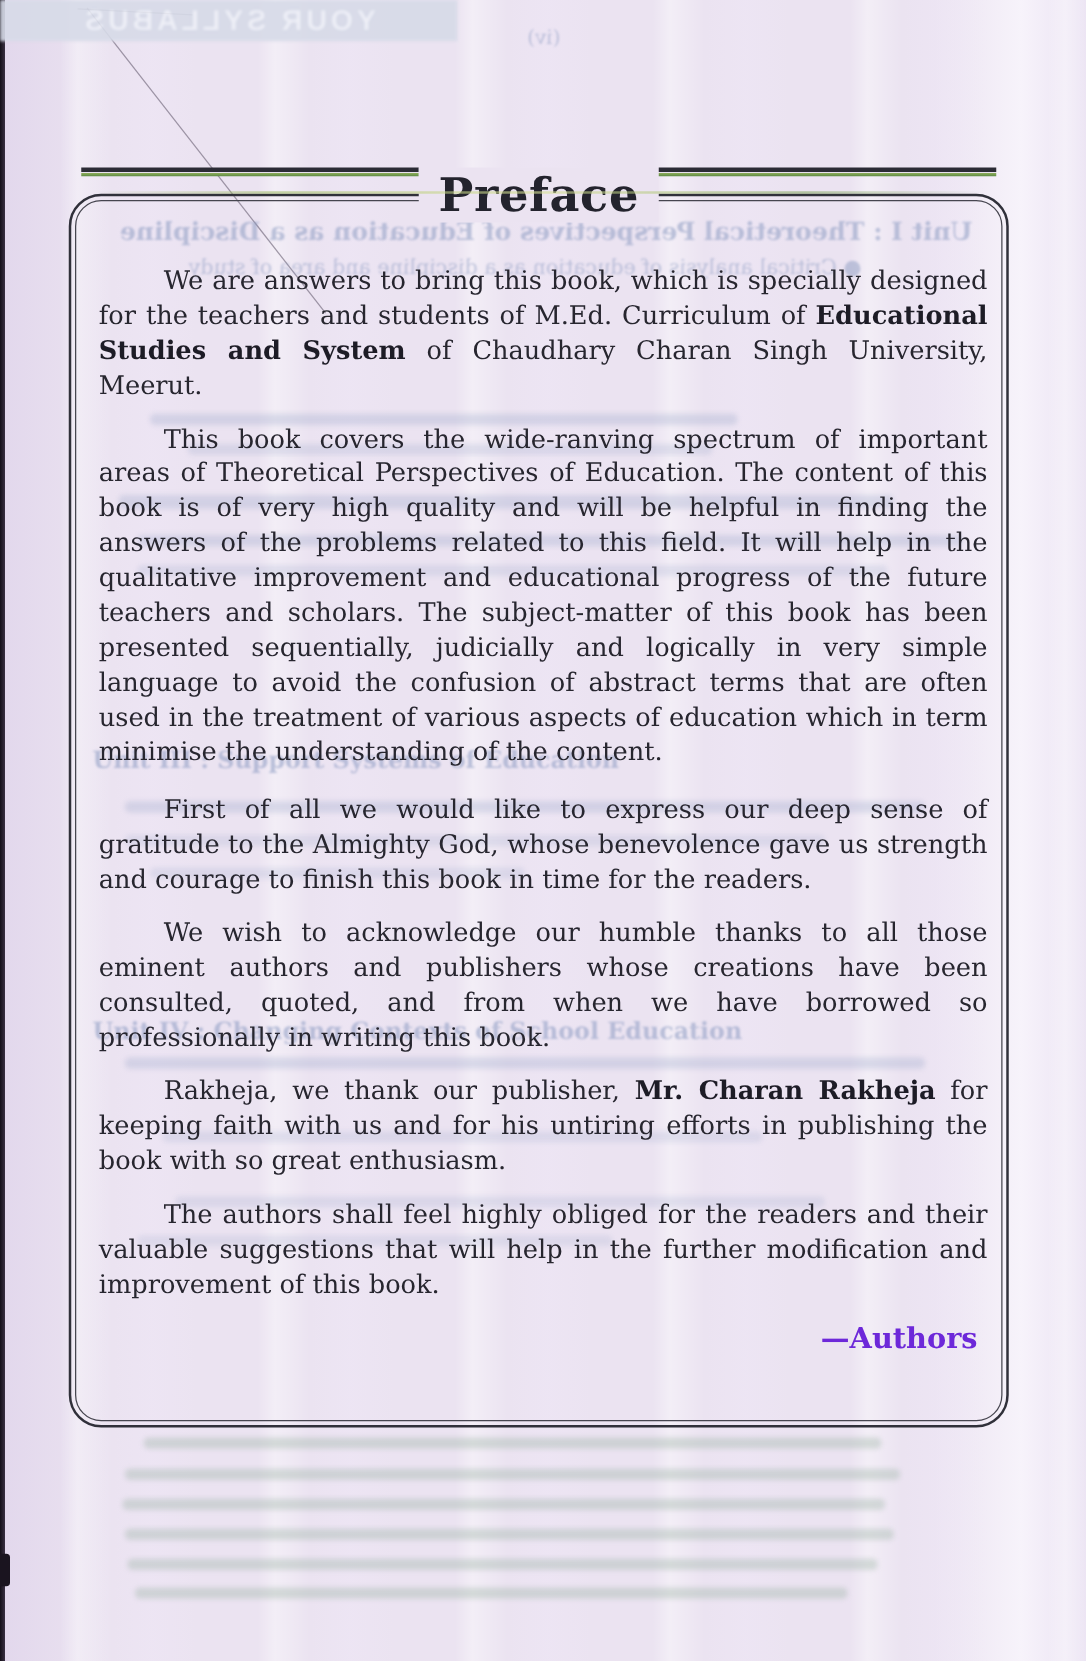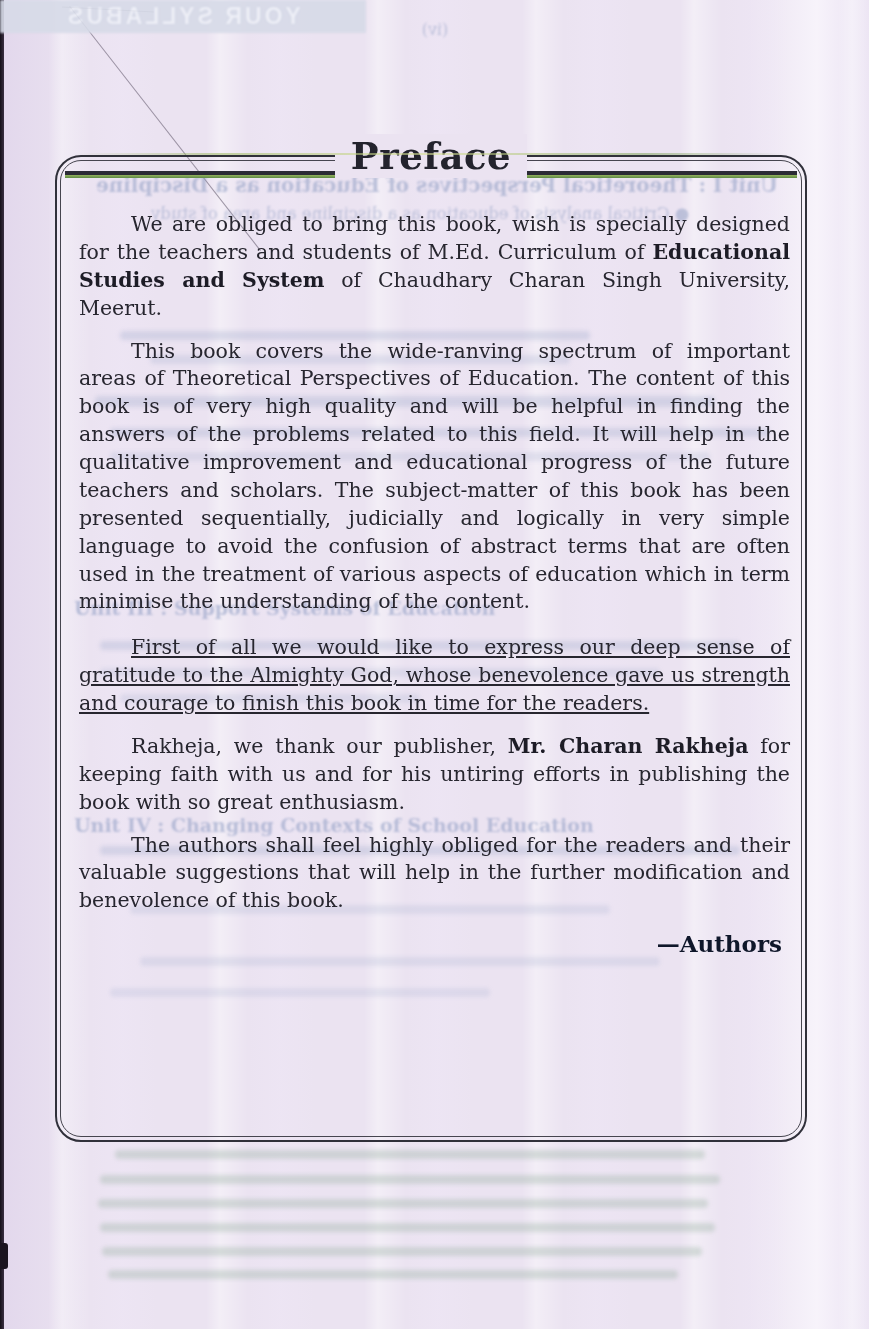--- a/index.html
+++ b/index.html
@@ -39,31 +39,31 @@
     filter:blur(2.2px);pointer-events:none;}
   .strip.green{background:rgba(140,170,150,.30);}
 
   
   .frame{position:absolute;left:55px;top:155px;width:748px;height:983px;
     border:2px solid #30303a;border-radius:26px;}
   .frame::before{content:"";position:absolute;inset:3px;border:1.5px solid #46454f;border-radius:21px;pointer-events:none;}
   .frame::after{content:"";position:absolute;left:18px;right:18px;top:-4px;height:2px;
     background:linear-gradient(90deg,rgba(156,186,96,.0),rgba(156,186,96,.55) 20%,rgba(216,226,150,.6) 50%,rgba(120,160,80,.5) 80%,rgba(156,186,96,0));pointer-events:none;}
 
-  .title-row{position:absolute;left:8px;right:8px;top:-23px;display:flex;align-items:flex-end;}
+  .title-row{position:absolute;left:8px;right:8px;top:-23px;display:flex;align-items:flex-start;}
   .rule{flex:1;height:7px;
     background:linear-gradient(to bottom,#2b2b35 0%,#2b2b35 52%,#e8e1ee 52%,#e8e1ee 62%,#8fae5b 62%,#5e8a45 100%);}
   .title-row h1{margin:0;padding:0 16px;font-size:37px;line-height:44px;font-weight:bold;
     color:#23232d;background:#ebe3f1;letter-spacing:.5px;}
 
   .content{position:absolute;left:22px;right:15px;top:54px;}
   .content p{margin:0 0 15px;font-size:20.5px;line-height:1.36;color:#27262f;
     text-align:justify;text-indent:52px;}
   .content b{font-weight:bold;color:#1d1c26;}
-  .signature{margin-top:8px;padding-right:8px;text-align:right;font-weight:bold;font-size:23px;color:#0f172a;}
+  .signature{margin-top:8px;padding-right:8px;text-align:right;font-weight:bold;font-size:23px;color:#6d28d9;}
 </style>
 </head>
 <body>
 
 <div class="scan">
 
   <div class="edge-left"></div>
   <div class="edge-notch"></div>
   <div class="crease"></div>
   <div class="scratch"></div>
@@ -97,22 +97,23 @@
   <div class="strip green" style="left:108px;top:1270px;width:570px;"></div>
 
   <div class="frame">
     <div class="title-row">
       <div class="rule"></div>
       <h1>Preface</h1>
       <div class="rule"></div>
     </div>
 
     <div class="content">
-      <p><span>We are obliged to bring this book, wish is specially designed for the teachers and students of M.Ed. Curriculum of </span><b>Educational Studies and System</b><span> of Chaudhary Charan Singh University, Meerut.</span></p>
+      <p><span>We are answers to bring this book, which is specially designed for the teachers and students of M.Ed. Curriculum of </span><b>Educational Studies and System</b><span> of Chaudhary Charan Singh University, Meerut.</span></p>
       <p><span>This book covers the wide-ranving spectrum of important areas of Theoretical Perspectives of Education. The content of this book is of very high quality and will be helpful in finding the answers of the problems related to this field. It will help in the qualitative improvement and educational progress of the future teachers and scholars. The subject-matter of this book has been presented sequentially, judicially and logically in very simple language to avoid the confusion of abstract terms that are often used in the treatment of various aspects of education which in term minimise the understanding of the content.</span><b></b><span></span></p>
-      <p style="margin-top:18px;text-decoration:underline;"><span>First of all we would like to express our deep sense of gratitude to the Almighty God, whose benevolence gave us strength and courage to finish this book in time for the readers.</span><b></b><span></span></p>
+      <p style="margin-top:18px;"><span>First of all we would like to express our deep sense of gratitude to the Almighty God, whose benevolence gave us strength and courage to finish this book in time for the readers.</span><b></b><span></span></p>
+      <p><span>We wish to acknowledge our humble thanks to all those eminent authors and publishers whose creations have been consulted, quoted, and from when we have borrowed so professionally in writing this book.</span><b></b><span></span></p>
       <p><span>Rakheja, we thank our publisher, </span><b>Mr. Charan Rakheja</b><span> for keeping faith with us and for his untiring efforts in publishing the book with so great enthusiasm.</span></p>
-      <p><span>The authors shall feel highly obliged for the readers and their valuable suggestions that will help in the further modification and benevolence of this book.</span><b></b><span></span></p>
+      <p><span>The authors shall feel highly obliged for the readers and their valuable suggestions that will help in the further modification and improvement of this book.</span><b></b><span></span></p>
       <div class="signature">—Authors</div>
     </div>
   </div>
 
 </div>
 
 </body></html>

